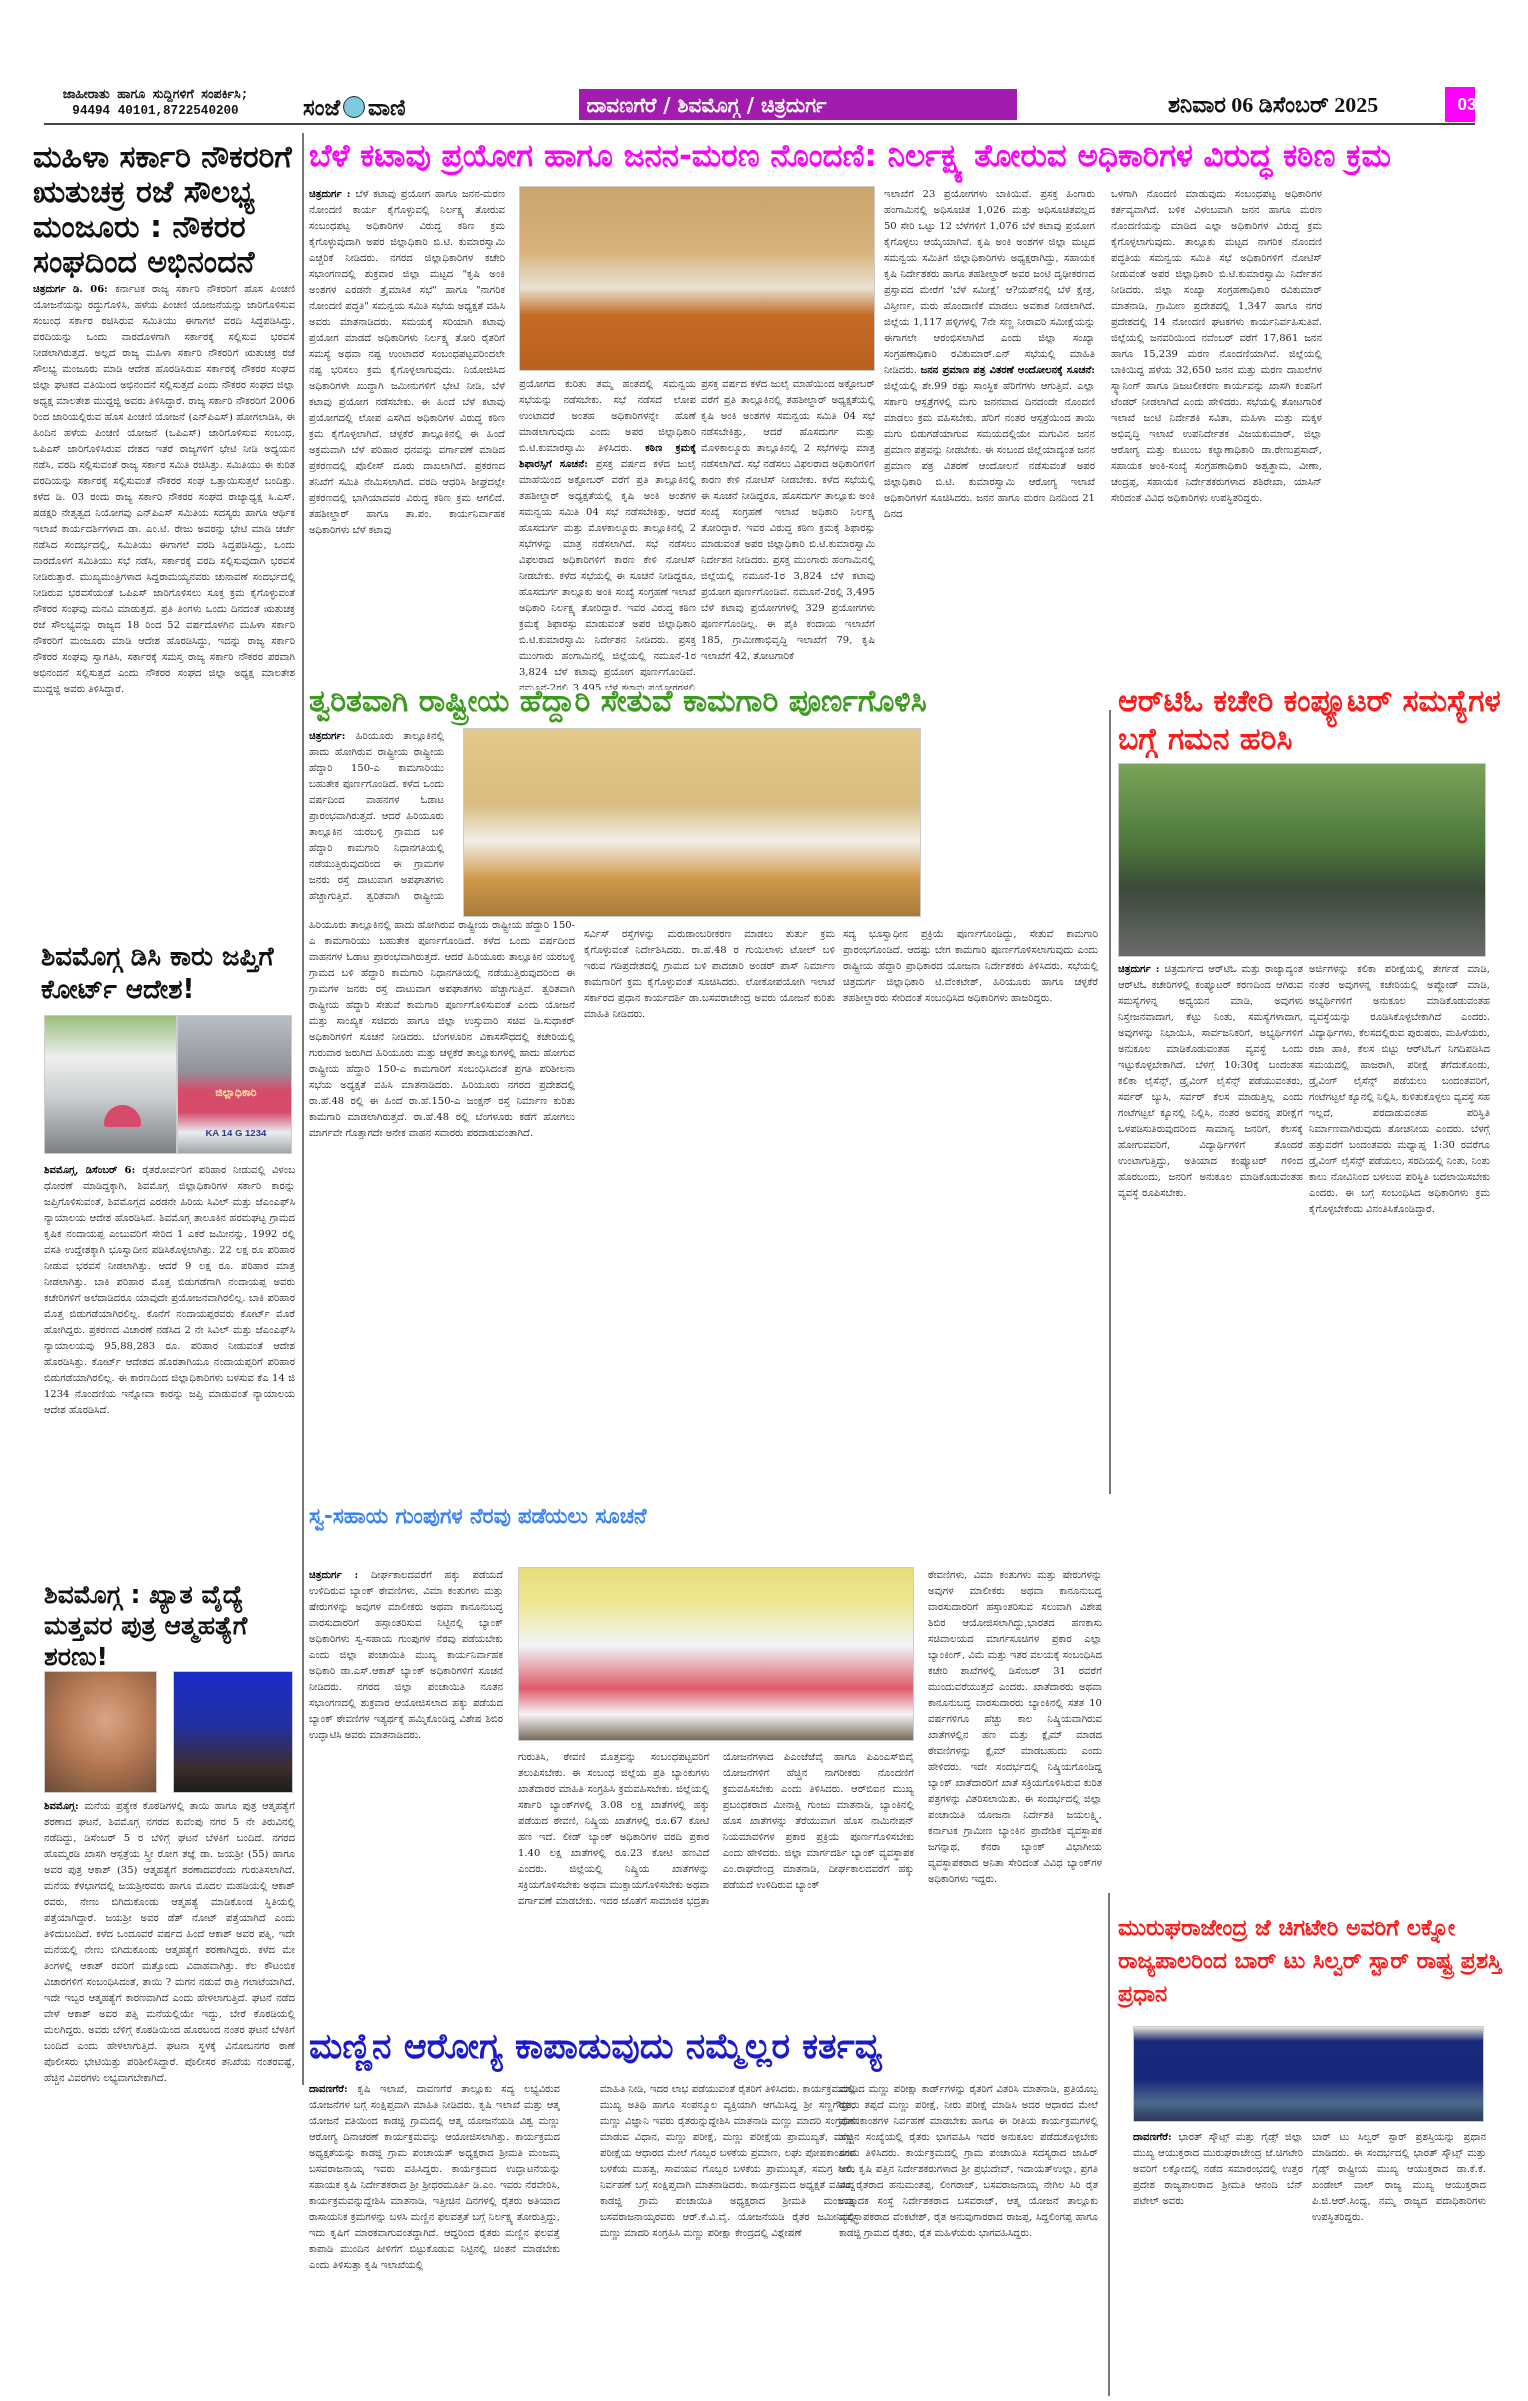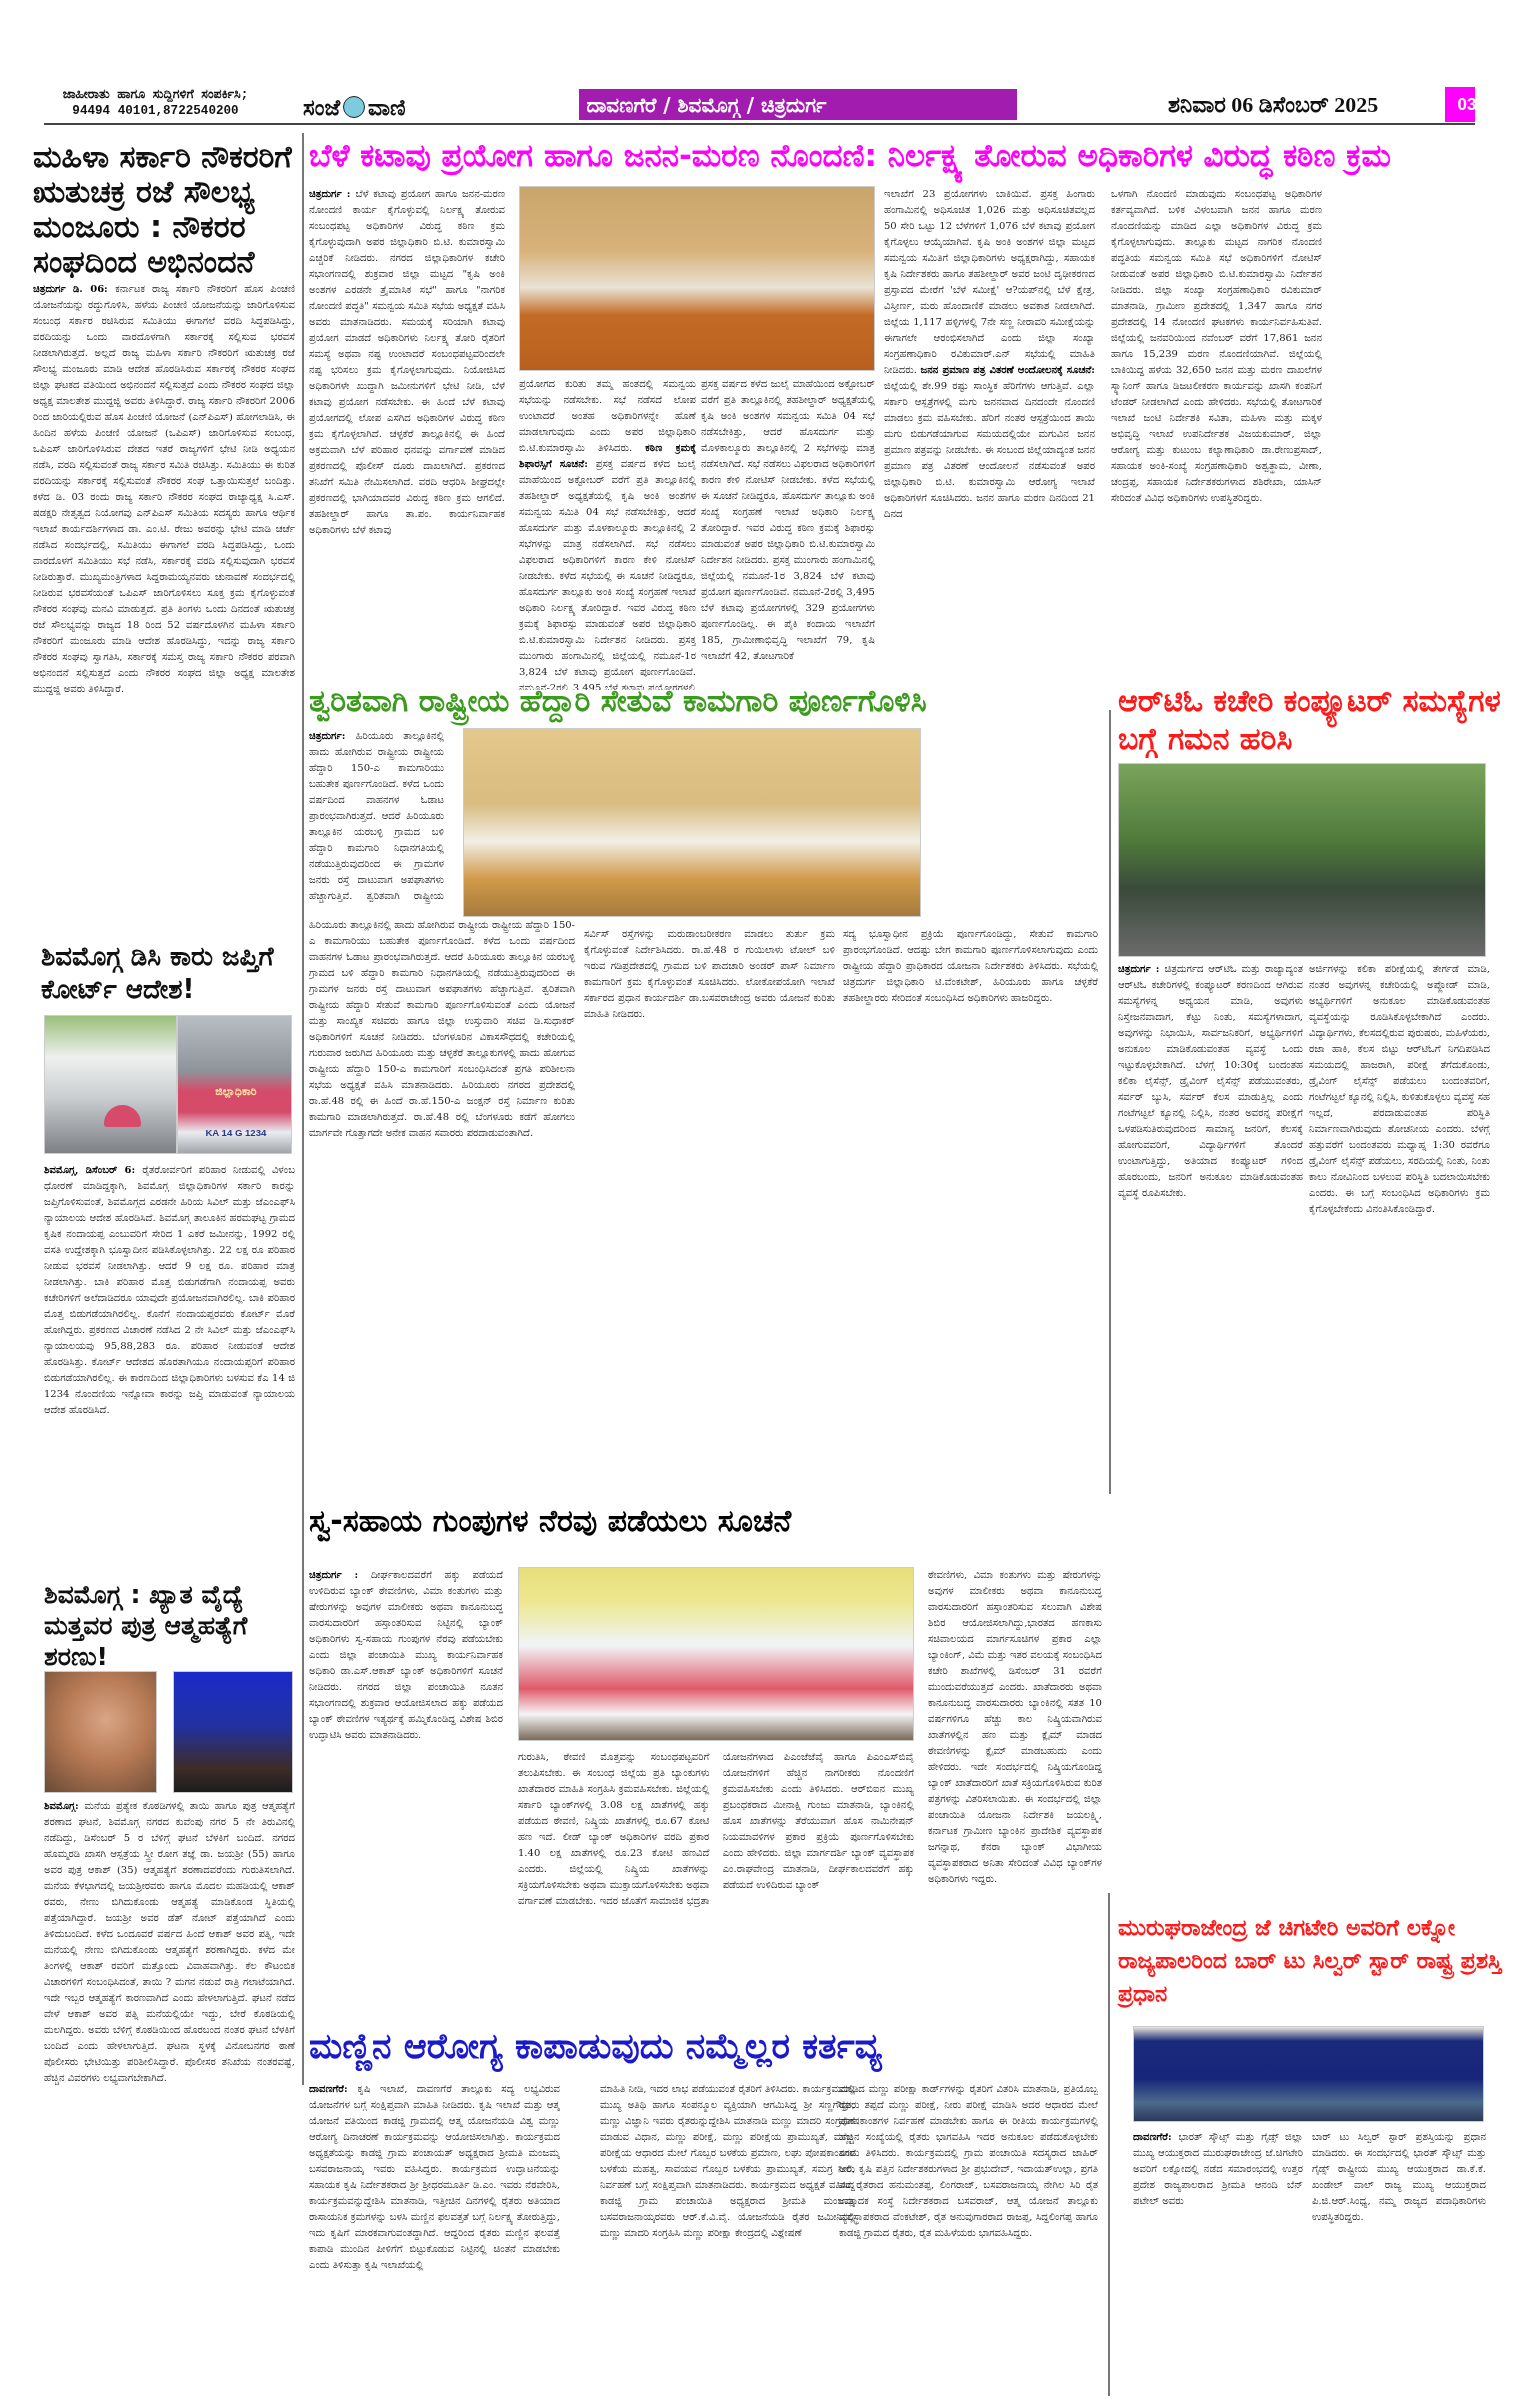--- a/index.html
+++ b/index.html
@@ -54,21 +54,21 @@
 <div class="abs body" style="left:33px; top:281px; width:262px; height:643px;">
   <b>ಚಿತ್ರದುರ್ಗ ಡಿ. 06: </b>
   <span>ಕರ್ನಾಟಕ ರಾಜ್ಯ ಸರ್ಕಾರಿ ನೌಕರರಿಗೆ ಹೊಸ ಪಿಂಚಣಿ ಯೋಜನೆಯನ್ನು ರದ್ದುಗೊಳಿಸಿ, ಹಳೆಯ ಪಿಂಚಣಿ ಯೋಜನೆಯನ್ನು ಜಾರಿಗೊಳಿಸುವ ಸಂಬಂಧ ಸರ್ಕಾರ ರಚಿಸಿರುವ ಸಮಿತಿಯು ಈಗಾಗಲೆ ವರದಿ ಸಿದ್ಧಪಡಿಸಿದ್ದು, ವರದಿಯನ್ನು ಒಂದು ವಾರದೊಳಗಾಗಿ ಸರ್ಕಾರಕ್ಕೆ ಸಲ್ಲಿಸುವ ಭರವಸೆ ನೀಡಲಾಗಿರುತ್ತದೆ. ಅಲ್ಲದೆ ರಾಜ್ಯ ಮಹಿಳಾ ಸರ್ಕಾರಿ ನೌಕರರಿಗೆ ಋತುಚಕ್ರ ರಜೆ ಸೌಲಭ್ಯ ಮಂಜೂರು ಮಾಡಿ ಆದೇಶ ಹೊರಡಿಸಿರುವ ಸರ್ಕಾರಕ್ಕೆ ನೌಕರರ ಸಂಘದ ಜಿಲ್ಲಾ ಘಟಕದ ವತಿಯಿಂದ ಅಭಿನಂದನೆ ಸಲ್ಲಿಸುತ್ತದೆ ಎಂದು ನೌಕರರ ಸಂಘದ ಜಿಲ್ಲಾ ಅಧ್ಯಕ್ಷ ಮಾಲತೇಶ ಮುದ್ದಜ್ಜಿ ಅವರು ತಿಳಿಸಿದ್ದಾರೆ. ರಾಜ್ಯ ಸರ್ಕಾರಿ ನೌಕರರಿಗೆ 2006 ರಿಂದ ಜಾರಿಯಲ್ಲಿರುವ ಹೊಸ ಪಿಂಚಣಿ ಯೋಜನೆ (ಎನ್‌ಪಿಎಸ್) ಹೋಗಲಾಡಿಸಿ, ಈ ಹಿಂದಿನ ಹಳೆಯ ಪಿಂಚಣಿ ಯೋಜನೆ (ಒಪಿಎಸ್) ಜಾರಿಗೊಳಿಸುವ ಸಂಬಂಧ, ಒಪಿಎಸ್ ಜಾರಿಗೊಳಿಸಿರುವ ದೇಶದ ಇತರೆ ರಾಜ್ಯಗಳಿಗೆ ಭೇಟಿ ನೀಡಿ ಅಧ್ಯಯನ ನಡೆಸಿ, ವರದಿ ಸಲ್ಲಿಸುವಂತೆ ರಾಜ್ಯ ಸರ್ಕಾರ ಸಮಿತಿ ರಚಿಸಿತ್ತು. ಸಮಿತಿಯು ಈ ಕುರಿತ ವರದಿಯನ್ನು ಸರ್ಕಾರಕ್ಕೆ ಸಲ್ಲಿಸುವಂತೆ ನೌಕರರ ಸಂಘ ಒತ್ತಾಯಿಸುತ್ತಲೆ ಬಂದಿತ್ತು. ಕಳೆದ ಡಿ. 03 ರಂದು ರಾಜ್ಯ ಸರ್ಕಾರಿ ನೌಕರರ ಸಂಘದ ರಾಜ್ಯಾಧ್ಯಕ್ಷ ಸಿ.ಎಸ್. ಷಡಕ್ಷರಿ ನೇತೃತ್ವದ ನಿಯೋಗವು ಎನ್‌ಪಿಎಸ್ ಸಮಿತಿಯ ಸದಸ್ಯರು ಹಾಗೂ ಆರ್ಥಿಕ ಇಲಾಖೆ ಕಾರ್ಯದರ್ಶಿಗಳಾದ ಡಾ. ಎಂ.ಟಿ. ರೇಜು ಅವರನ್ನು ಭೇಟಿ ಮಾಡಿ ಚರ್ಚೆ ನಡೆಸಿದ ಸಂದರ್ಭದಲ್ಲಿ, ಸಮಿತಿಯು ಈಗಾಗಲೆ ವರದಿ ಸಿದ್ಧಪಡಿಸಿದ್ದು, ಒಂದು ವಾರದೊಳಗೆ ಸಮಿತಿಯು ಸಭೆ ನಡೆಸಿ, ಸರ್ಕಾರಕ್ಕೆ ವರದಿ ಸಲ್ಲಿಸುವುದಾಗಿ ಭರವಸೆ ನೀಡಿರುತ್ತಾರೆ. ಮುಖ್ಯಮಂತ್ರಿಗಳಾದ ಸಿದ್ದರಾಮಯ್ಯನವರು ಚುನಾವಣೆ ಸಂದರ್ಭದಲ್ಲಿ ನೀಡಿರುವ ಭರವಸೆಯಂತೆ ಒಪಿಎಸ್ ಜಾರಿಗೊಳಿಸಲು ಸೂಕ್ತ ಕ್ರಮ ಕೈಗೊಳ್ಳುವಂತೆ ನೌಕರರ ಸಂಘವು ಮನವಿ ಮಾಡುತ್ತದೆ. ಪ್ರತಿ ತಿಂಗಳು ಒಂದು ದಿನದಂತೆ ಋತುಚಕ್ರ ರಜೆ ಸೌಲಭ್ಯವನ್ನು ರಾಜ್ಯದ 18 ರಿಂದ 52 ವರ್ಷದೊಳಗಿನ ಮಹಿಳಾ ಸರ್ಕಾರಿ ನೌಕರರಿಗೆ ಮಂಜೂರು ಮಾಡಿ ಆದೇಶ ಹೊರಡಿಸಿದ್ದು, ಇದನ್ನು ರಾಜ್ಯ ಸರ್ಕಾರಿ ನೌಕರರ ಸಂಘವು ಸ್ವಾಗತಿಸಿ, ಸರ್ಕಾರಕ್ಕೆ ಸಮಸ್ತ ರಾಜ್ಯ ಸರ್ಕಾರಿ ನೌಕರರ ಪರವಾಗಿ ಅಭಿನಂದನೆ ಸಲ್ಲಿಸುತ್ತದೆ ಎಂದು ನೌಕರರ ಸಂಘದ ಜಿಲ್ಲಾ ಅಧ್ಯಕ್ಷ ಮಾಲತೇಶ ಮುದ್ದಜ್ಜಿ ಅವರು ತಿಳಿಸಿದ್ದಾರೆ.</span>
 </div>
 
 <div class="abs hl" style="left:41px; top:940px; width:255px; font-size:26px; line-height:33px;">ಶಿವಮೊಗ್ಗ ಡಿಸಿ ಕಾರು ಜಪ್ತಿಗೆ ಕೋರ್ಟ್ ಆದೇಶ!</div>
 <div class="abs photo ph-car" style="left:44px; top:1015px; width:133px; height:139px;">
   <div style="position:absolute; left:59px; top:89px; width:37px; height:22px; background:#d64a6a; border-radius:18.5px 18.5px 3px 3px;"></div>
 </div>
 <div class="abs photo ph-car2" style="left:177px; top:1015px; width:115px; height:139px;">
-  <div style="position:absolute; left:7.4px; top:70px; width:101px; text-align:center; color:#f5e6a0; font-family:Liberation Mono, monospace; font-weight:bold; font-size:11px;">ಜಿಲ್ಲಾಧಿಕಾರಿ</div>
+  <div style="position:absolute; left:7.4px; top:70px; width:101px; text-align:center; color:#f5e6a0; font-family:Liberation Serif, serif; font-weight:bold; font-size:11px;">ಜಿಲ್ಲಾಧಿಕಾರಿ</div>
   <div style="position:absolute; left:7.4px; top:111px; width:101px; text-align:center; color:#2a3a8a; font-family:'Liberation Sans',sans-serif; font-weight:bold; font-size:9.6px;">KA 14 G 1234</div>
 </div>
 <div class="abs body" style="left:44px; top:1162px; width:251px; height:410px;">
   <b>ಶಿವಮೊಗ್ಗ, ಡಿಸೆಂಬರ್ 6: </b>
   <span>ರೈತರೋರ್ವರಿಗೆ ಪರಿಹಾರ ನೀಡುವಲ್ಲಿ ವಿಳಂಬ ಧೋರಣೆ ಮಾಡಿದ್ದಕ್ಕಾಗಿ, ಶಿವಮೊಗ್ಗ ಜಿಲ್ಲಾಧಿಕಾರಿಗಳ ಸರ್ಕಾರಿ ಕಾರನ್ನು ಜಪ್ತಿಗೊಳಿಸುವಂತೆ, ಶಿವಮೊಗ್ಗದ ಎರಡನೇ ಹಿರಿಯ ಸಿವಿಲ್ ಮತ್ತು ಜೆಎಂಎಫ್‌ಸಿ ನ್ಯಾಯಾಲಯ ಆದೇಶ ಹೊರಡಿಸಿದೆ. ಶಿವಮೊಗ್ಗ ತಾಲೂಕಿನ ಹರಮಘಟ್ಟ ಗ್ರಾಮದ ಕೃಷಿಕ ನಂದಾಯಪ್ಪ ಎಂಬುವರಿಗೆ ಸೇರಿದ 1 ಎಕರೆ ಜಮೀನನ್ನು, 1992 ರಲ್ಲಿ ವಸತಿ ಉದ್ದೇಶಕ್ಕಾಗಿ ಭೂಸ್ವಾದೀನ ಪಡಿಸಿಕೊಳ್ಳಲಾಗಿತ್ತು. 22 ಲಕ್ಷ ರೂ ಪರಿಹಾರ ನೀಡುವ ಭರವಸೆ ನೀಡಲಾಗಿತ್ತು. ಆದರೆ 9 ಲಕ್ಷ ರೂ. ಪರಿಹಾರ ಮಾತ್ರ ನೀಡಲಾಗಿತ್ತು. ಬಾಕಿ ಪರಿಹಾರ ಮೊತ್ತ ಬಿಡುಗಡೆಗಾಗಿ ನಂದಾಯಪ್ಪ ಅವರು ಕಚೇರಿಗಳಿಗೆ ಅಲೆದಾಡಿದರೂ ಯಾವುದೇ ಪ್ರಯೋಜನವಾಗಿರಲಿಲ್ಲ. ಬಾಕಿ ಪರಿಹಾರ ಮೊತ್ತ ಬಿಡುಗಡೆಯಾಗಿರಲಿಲ್ಲ. ಕೊನೆಗೆ ನಂದಾಯಪ್ಪರವರು ಕೋರ್ಟ್ ಮೊರೆ ಹೋಗಿದ್ದರು. ಪ್ರಕರಣದ ವಿಚಾರಣೆ ನಡೆಸಿದ 2 ನೇ ಸಿವಿಲ್ ಮತ್ತು ಜೆಎಂಎಫ್‌ಸಿ ನ್ಯಾಯಾಲಯವು 95,88,283 ರೂ. ಪರಿಹಾರ ನೀಡುವಂತೆ ಆದೇಶ ಹೊರಡಿಸಿತ್ತು. ಕೋರ್ಟ್ ಆದೇಶದ ಹೊರತಾಗಿಯೂ ನಂದಾಯಪ್ಪರಿಗೆ ಪರಿಹಾರ ಬಿಡುಗಡೆಯಾಗಿರಲಿಲ್ಲ. ಈ ಕಾರಣದಿಂದ ಜಿಲ್ಲಾಧಿಕಾರಿಗಳು ಬಳಸುವ ಕೆಎ 14 ಜಿ 1234 ನೊಂದಣಿಯ ಇನ್ನೋವಾ ಕಾರನ್ನು ಜಪ್ತಿ ಮಾಡುವಂತೆ ನ್ಯಾಯಾಲಯ ಆದೇಶ ಹೊರಡಿಸಿದೆ.</span>
 </div>
 
 <div class="abs hl" style="left:44px; top:1579px; width:251px; font-size:25px; line-height:31px;">ಶಿವಮೊಗ್ಗ : ಖ್ಯಾತ ವೈದ್ಯೆ ಮತ್ತವರ ಪುತ್ರ ಆತ್ಮಹತ್ಯೆಗೆ ಶರಣು!</div>
 <div class="abs photo ph-woman" style="left:44px; top:1671px; width:113px; height:122px;"></div>
 <div class="abs photo ph-man" style="left:173px; top:1671px; width:120px; height:122px;"></div>
@@ -119,21 +119,21 @@
 <div class="abs hl" style="left:1118px; top:682px; width:399px; font-size:30px; line-height:38px; color:#ff1a1a;">ಆರ್‌ಟಿಓ ಕಚೇರಿ ಕಂಪ್ಯೂಟರ್ ಸಮಸ್ಯೆಗಳ ಬಗ್ಗೆ ಗಮನ ಹರಿಸಿ</div>
 <div class="abs photo ph-rto" style="left:1118px; top:763px; width:368px; height:194px;"></div>
 <div class="abs body" style="left:1118px; top:961px; width:185px; height:920px;">
   <b>ಚಿತ್ರದುರ್ಗ : </b>
   <span>ಚಿತ್ರದುರ್ಗದ ಆರ್‌ಟಿಓ ಮತ್ತು ರಾಜ್ಯಾದ್ಯಂತ ಆರ್‌ಟಿಓ ಕಚೇರಿಗಳಲ್ಲಿ ಕಂಪ್ಯೂಟರ್ ಕರಣದಿಂದ ಆಗಿರುವ ಸಮಸ್ಯೆಗಳನ್ನ ಅಧ್ಯಯನ ಮಾಡಿ, ಅವುಗಳು ನಿಸ್ತೇಜನವಾದಾಗ, ಕೆಟ್ಟು ನಿಂತು, ಸಮಸ್ಯೆಗಳಾದಾಗ, ಅವುಗಳನ್ನು ನಿಭಾಯಿಸಿ, ಸಾರ್ವಜನಿಕರಿಗೆ, ಅಭ್ಯರ್ಥಿಗಳಿಗೆ ಅನುಕೂಲ ಮಾಡಿಕೊಡುವಂತಹ ವ್ಯವಸ್ಥೆ ಒಂದು ಇಟ್ಟುಕೊಳ್ಳಬೇಕಾಗಿದೆ. ಬೆಳಗ್ಗೆ 10:30ಕ್ಕೆ ಬಂದಂತಹ ಕಲಿಕಾ ಲೈಸೆನ್ಸ್, ಡ್ರೈವಿಂಗ್ ಲೈಸೆನ್ಸ್ ಪಡೆಯುವಂತರು, ಸರ್ವರ್ ಬ್ಯುಸಿ, ಸರ್ವರ್ ಕೆಲಸ ಮಾಡುತ್ತಿಲ್ಲ ಎಂದು ಗಂಟೆಗಟ್ಟಲೆ ಕ್ಯೂನಲ್ಲಿ ನಿಲ್ಲಿಸಿ, ನಂತರ ಅವರನ್ನ ಪರೀಕ್ಷೆಗೆ ಒಳಪಡಿಸುತಿರುವುದರಿಂದ ಸಾಮಾನ್ಯ ಜನರಿಗೆ, ಕೆಲಸಕ್ಕೆ ಹೋಗುವವರಿಗೆ, ವಿದ್ಯಾರ್ಥಿಗಳಿಗೆ ತೊಂದರೆ ಉಂಟಾಗುತ್ತಿದ್ದು, ಅತಿಯಾದ ಕಂಪ್ಯೂಟರ್ ಗಳಿಂದ ಹೊರಬಂದು, ಜನರಿಗೆ ಅನುಕೂಲ ಮಾಡಿಕೊಡುವಂತಹ ವ್ಯವಸ್ಥೆ ರೂಪಿಸಬೇಕು.</span>
 </div>
 <div class="abs body" style="left:1309px; top:961px; width:181px; height:920px;">
   <span>ಅರ್ಜಿಗಳನ್ನು ಕಲಿಕಾ ಪರೀಕ್ಷೆಯಲ್ಲಿ ತೇರ್ಗಡೆ ಮಾಡಿ, ನಂತರ ಅವುಗಳನ್ನ ಕಚೇರಿಯಲ್ಲಿ ಅಪ್ಲೋಡ್ ಮಾಡಿ, ಅಭ್ಯರ್ಥಿಗಳಿಗೆ ಅನುಕೂಲ ಮಾಡಿಕೊಡುವಂತಹ ವ್ಯವಸ್ಥೆಯನ್ನು ರೂಡಿಸಿಕೊಳ್ಳಬೇಕಾಗಿದೆ ಎಂದರು. ವಿದ್ಯಾರ್ಥಿಗಳು, ಕೆಲಸದಲ್ಲಿರುವ ಪುರುಷರು, ಮಹಿಳೆಯರು, ರಜಾ ಹಾಕಿ, ಕೆಲಸ ಬಿಟ್ಟು ಆರ್‌ಟಿಓಗೆ ನಿಗದಿಪಡಿಸಿದ ಸಮಯದಲ್ಲಿ ಹಾಜರಾಗಿ, ಪರೀಕ್ಷೆ ತೆಗೆದುಕೊಂಡು, ಡ್ರೈವಿಂಗ್ ಲೈಸೆನ್ಸ್ ಪಡೆಯಲು ಬಂದಂತವರಿಗೆ, ಗಂಟೆಗಟ್ಟಲೆ ಕ್ಯೂನಲ್ಲಿ ನಿಲ್ಲಿಸಿ, ಕುಳಿತುಕೊಳ್ಳಲು ವ್ಯವಸ್ಥೆ ಸಹ ಇಲ್ಲದೆ, ಪರದಾಡುವಂತಹ ಪರಿಸ್ಥಿತಿ ನಿರ್ಮಾಣವಾಗಿರುವುದು ಶೋಚನೀಯ ಎಂದರು. ಬೆಳಗ್ಗೆ ಹತ್ತುವರೆಗೆ ಬಂದಂತವರು ಮಧ್ಯಾಹ್ನ 1:30 ರವರೆಗೂ ಡ್ರೈವಿಂಗ್ ಲೈಸೆನ್ಸ್ ಪಡೆಯಲು, ಸರದಿಯಲ್ಲಿ ನಿಂತು, ನಿಂತು ಕಾಲು ನೋವಿನಿಂದ ಬಳಲುವ ಪರಿಸ್ಥಿತಿ ಬದಲಾಯಿಸಬೇಕು ಎಂದರು. ಈ ಬಗ್ಗೆ ಸಂಬಂಧಿಸಿದ ಅಧಿಕಾರಿಗಳು ಕ್ರಮ ಕೈಗೊಳ್ಳಬೇಕೆಂದು ವಿನಂತಿಸಿಕೊಂಡಿದ್ದಾರೆ.</span>
 </div>
 
-<div class="abs hl" style="left:309px; top:1504px; width:795px; font-size:30px; white-space:nowrap; color:#000000;">ಸ್ವ-ಸಹಾಯ ಗುಂಪುಗಳ ನೆರವು ಪಡೆಯಲು ಸೂಚನೆ</div>
+<div class="abs hl" style="left:309px; top:1504px; width:795px; font-size:21px; white-space:nowrap; color:#3b82f6;">ಸ್ವ-ಸಹಾಯ ಗುಂಪುಗಳ ನೆರವು ಪಡೆಯಲು ಸೂಚನೆ</div>
 <div class="abs body" style="left:309px; top:1567px; width:194px; height:436px;">
   <b>ಚಿತ್ರದುರ್ಗ : </b>
   <span>ದೀರ್ಘಕಾಲದವರೆಗೆ ಹಕ್ಕು ಪಡೆಯದೆ ಉಳಿದಿರುವ ಬ್ಯಾಂಕ್ ಠೇವಣಿಗಳು, ವಿಮಾ ಕಂತುಗಳು ಮತ್ತು ಷೇರುಗಳನ್ನು ಅವುಗಳ ಮಾಲೀಕರು ಅಥವಾ ಕಾನೂನುಬದ್ಧ ವಾರಸುದಾರರಿಗೆ ಹಸ್ತಾಂತರಿಸುವ ನಿಟ್ಟಿನಲ್ಲಿ ಬ್ಯಾಂಕ್ ಅಧಿಕಾರಿಗಳು ಸ್ವ-ಸಹಾಯ ಗುಂಪುಗಳ ನೆರವು ಪಡೆಯಬೇಕು ಎಂದು ಜಿಲ್ಲಾ ಪಂಚಾಯಿತಿ ಮುಖ್ಯ ಕಾರ್ಯನಿರ್ವಾಹಕ ಅಧಿಕಾರಿ ಡಾ.ಎಸ್.ಆಕಾಶ್ ಬ್ಯಾಂಕ್ ಅಧಿಕಾರಿಗಳಿಗೆ ಸೂಚನೆ ನೀಡಿದರು. ನಗರದ ಜಿಲ್ಲಾ ಪಂಚಾಯಿತಿ ನೂತನ ಸಭಾಂಗಣದಲ್ಲಿ ಶುಕ್ರವಾರ ಆಯೋಜಿಸಲಾದ ಹಕ್ಕು ಪಡೆಯದ ಬ್ಯಾಂಕ್ ಠೇವಣಿಗಳ ಇತ್ಯರ್ಥಕ್ಕೆ ಹಮ್ಮಿಕೊಂಡಿದ್ದ ವಿಶೇಷ ಶಿಬಿರ ಉದ್ಘಾಟಿಸಿ ಅವರು ಮಾತನಾಡಿದರು.</span>
 </div>
 <div class="abs photo ph-bank" style="left:518px; top:1567px; width:396px; height:174px;"></div>
 <div class="abs body" style="left:518px; top:1749px; width:396px; height:255px; column-count:2; column-gap:13.3px;">
   <span>ಗುರುತಿಸಿ, ಠೇವಣಿ ಮೊತ್ತವನ್ನು ಸಂಬಂಧಪಟ್ಟವರಿಗೆ ತಲುಪಿಸಬೇಕು. ಈ ಸಂಬಂಧ ಜಿಲ್ಲೆಯ ಪ್ರತಿ ಬ್ಯಾಂಕುಗಳು ಖಾತೆದಾರರ ಮಾಹಿತಿ ಸಂಗ್ರಹಿಸಿ ಕ್ರಮವಹಿಸಬೇಕು. ಜಿಲ್ಲೆಯಲ್ಲಿ ಸರ್ಕಾರಿ ಬ್ಯಾಂಕ್‌ಗಳಲ್ಲಿ 3.08 ಲಕ್ಷ ಖಾತೆಗಳಲ್ಲಿ ಹಕ್ಕು ಪಡೆಯದ ಠೇವಣಿ, ನಿಷ್ಕ್ರಿಯ ಖಾತೆಗಳಲ್ಲಿ ರೂ.67 ಕೋಟಿ ಹಣ ಇದೆ. ಲೀಡ್ ಬ್ಯಾಂಕ್ ಅಧಿಕಾರಿಗಳ ವರದಿ ಪ್ರಕಾರ 1.40 ಲಕ್ಷ ಖಾತೆಗಳಲ್ಲಿ ರೂ.23 ಕೋಟಿ ಹಣವಿದೆ ಎಂದರು. ಜಿಲ್ಲೆಯಲ್ಲಿ ನಿಷ್ಕ್ರಿಯ ಖಾತೆಗಳನ್ನು ಸಕ್ರಿಯಗೊಳಿಸಬೇಕು ಅಥವಾ ಮುಕ್ತಾಯಗೊಳಿಸಬೇಕು ಅಥವಾ ವರ್ಗಾವಣೆ ಮಾಡಬೇಕು. ಇದರ ಜೊತೆಗೆ ಸಾಮಾಜಿಕ ಭದ್ರತಾ ಯೋಜನೆಗಳಾದ ಪಿಎಂಜೆಜೆವೈ ಹಾಗೂ ಪಿಎಂಎಸ್‌ಬಿವೈ ಯೋಜನೆಗಳಿಗೆ ಹೆಚ್ಚಿನ ನಾಗರೀಕರು ನೊಂದಣಿಗೆ ಕ್ರಮವಹಿಸಬೇಕು ಎಂದು ತಿಳಿಸಿದರು. ಆರ್‌ಬಿಐನ ಮುಖ್ಯ ಪ್ರಬಂಧಕರಾದ ಮೀನಾಕ್ಷಿ ಗುಂಜು ಮಾತನಾಡಿ, ಬ್ಯಾಂಕಿನಲ್ಲಿ ಹೊಸ ಖಾತೆಗಳನ್ನು ತೆರೆಯುವಾಗ ಹೊಸ ನಾಮಿನೇಷನ್ ನಿಯಮಾವಳಿಗಳ ಪ್ರಕಾರ ಪ್ರಕ್ರಿಯೆ ಪೂರ್ಣಗೊಳಿಸಬೇಕು ಎಂದು ಹೇಳಿದರು. ಜಿಲ್ಲಾ ಮಾರ್ಗದರ್ಶಿ ಬ್ಯಾಂಕ್ ವ್ಯವಸ್ಥಾಪಕ ಎಂ.ರಾಘವೇಂದ್ರ ಮಾತನಾಡಿ, ದೀರ್ಘಕಾಲದವರೆಗೆ ಹಕ್ಕು ಪಡೆಯದೆ ಉಳಿದಿರುವ ಬ್ಯಾಂಕ್</span>
 </div>
 <div class="abs body" style="left:928px; top:1567px; width:174px; height:436px;">
   <span>ಠೇವಣಿಗಳು, ವಿಮಾ ಕಂತುಗಳು ಮತ್ತು ಷೇರುಗಳನ್ನು ಅವುಗಳ ಮಾಲೀಕರು ಅಥವಾ ಕಾನೂನುಬದ್ಧ ವಾರಸುದಾರರಿಗೆ ಹಸ್ತಾಂತರಿಸುವ ಸಲುವಾಗಿ ವಿಶೇಷ ಶಿಬಿರ ಆಯೋಜಿಸಲಾಗಿದ್ದು,ಭಾರತದ ಹಣಕಾಸು ಸಚಿವಾಲಯದ ಮಾರ್ಗಸೂಚಿಗಳ ಪ್ರಕಾರ ಎಲ್ಲಾ ಬ್ಯಾಂಕಿಂಗ್, ವಿಮೆ ಮತ್ತು ಇತರ ವಲಯಕ್ಕೆ ಸಂಬಂಧಿಸಿದ ಕಚೇರಿ ಶಾಖೆಗಳಲ್ಲಿ ಡಿಸೆಂಬರ್ 31 ರವರೆಗೆ ಮುಂದುವರೆಯುತ್ತದೆ ಎಂದರು. ಖಾತೆದಾರರು ಅಥವಾ ಕಾನೂನುಬದ್ಧ ವಾರಸುದಾರರು ಬ್ಯಾಂಕಿನಲ್ಲಿ ಸತತ 10 ವರ್ಷಗಳಿಗೂ ಹೆಚ್ಚು ಕಾಲ ನಿಷ್ಕ್ರಿಯವಾಗಿರುವ ಖಾತೆಗಳಲ್ಲಿನ ಹಣ ಮತ್ತು ಕ್ಲೈಮ್ ಮಾಡದ ಠೇವಣಿಗಳನ್ನು ಕ್ಲೈಮ್ ಮಾಡಬಹುದು ಎಂದು ಹೇಳಿದರು. ಇದೇ ಸಂದರ್ಭದಲ್ಲಿ ನಿಷ್ಕ್ರಿಯಗೊಂಡಿದ್ದ ಬ್ಯಾಂಕ್ ಖಾತೆದಾರರಿಗೆ ಖಾತೆ ಸಕ್ರಿಯಗೊಳಿಸಿರುವ ಕುರಿತ ಪತ್ರಗಳನ್ನು ವಿತರಿಸಲಾಯಿತು. ಈ ಸಂದರ್ಭದಲ್ಲಿ ಜಿಲ್ಲಾ ಪಂಚಾಯಿತಿ ಯೋಜನಾ ನಿರ್ದೇಶಕಿ ಜಯಲಕ್ಷ್ಮಿ, ಕರ್ನಾಟಕ ಗ್ರಾಮೀಣ ಬ್ಯಾಂಕಿನ ಪ್ರಾದೇಶಿಕ ವ್ಯವಸ್ಥಾಪಕ ಜಗನ್ನಾಥ, ಕೆನರಾ ಬ್ಯಾಂಕ್ ವಿಭಾಗೀಯ ವ್ಯವಸ್ಥಾಪಕರಾದ ಅನಿತಾ ಸೇರಿದಂತೆ ವಿವಿಧ ಬ್ಯಾಂಕ್‌ಗಳ ಅಧಿಕಾರಿಗಳು ಇದ್ದರು.</span>

